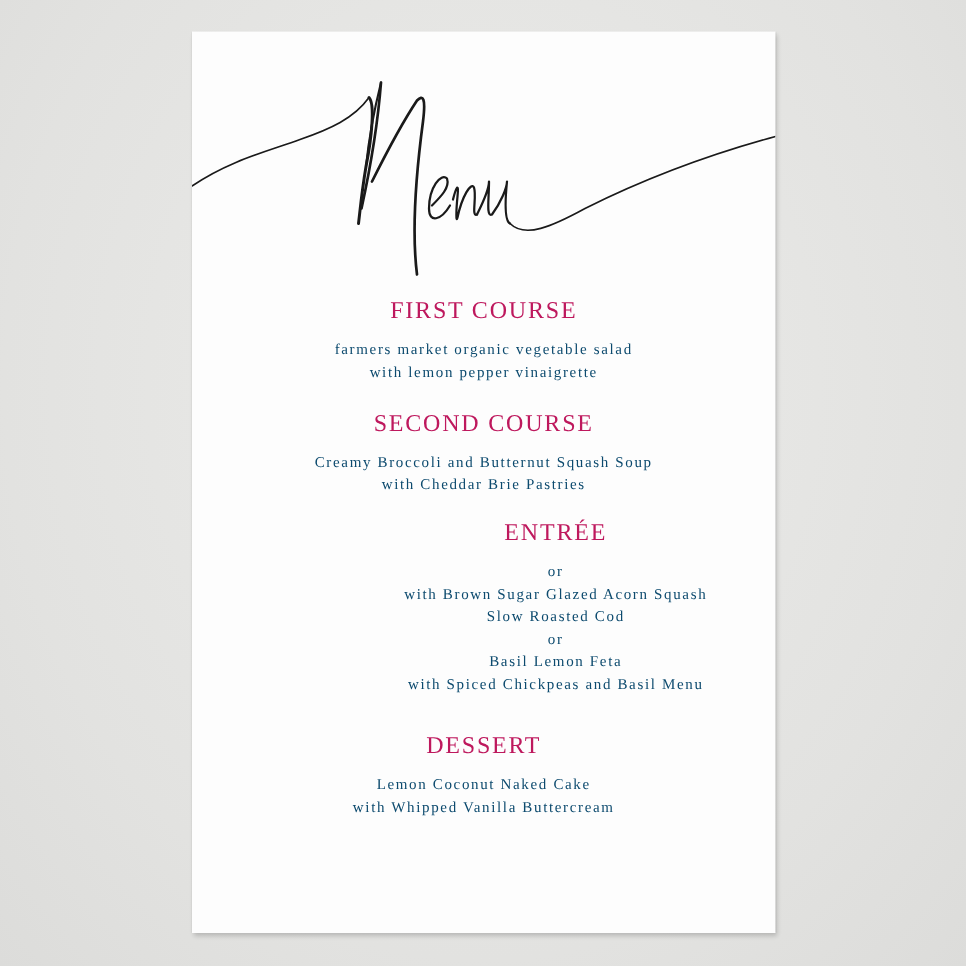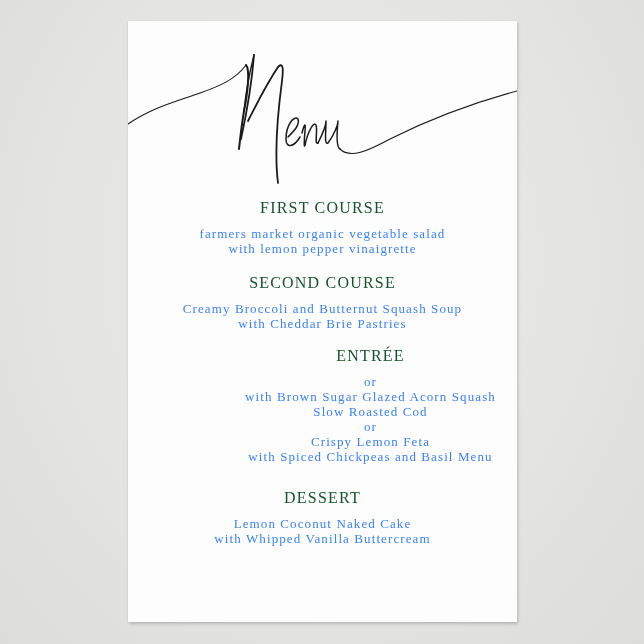--- a/index.html
+++ b/index.html
@@ -26,27 +26,27 @@
   }
   .script-title svg { display: block; }
   .title-text {
     position: absolute; width: 1px; height: 1px; overflow: hidden; clip: rect(0 0 0 0);
   }
   .section {
     position: absolute; left: 0; width: 389px; text-align: center; color: #2a2a2a;
   }
   .heading {
     font-family: "Liberation Serif", "DejaVu Serif", serif;
-    font-size: 16px; letter-spacing: 1.2px; color: #14532d;
+    font-size: 16px; letter-spacing: 1.2px; color: #be185d;
     line-height: 18px; margin: 0;
   }
   .items { margin-top: 9px; }
   .line {
     font-family: "Liberation Serif", "DejaVu Serif", serif;
-    font-size: 13px; letter-spacing: 1.1px; line-height: 15px; color: #3b82f6;
+    font-size: 10px; letter-spacing: 1.1px; line-height: 15px; color: #0c4a6e;
     white-space: nowrap;
   }
 </style>
 </head>
 <body>
 
 <div class="backdrop"></div>
 
 <div class="card">
 
@@ -89,21 +89,21 @@
     </div>
   </div>
 
   <div class="section" style="top:326px;margin-left:48px;">
     <p class="heading">ENTRÉE</p>
     <div class="items">
       <div class="line">or</div>
       <div class="line">with Brown Sugar Glazed Acorn Squash</div>
       <div class="line">Slow Roasted Cod</div>
       <div class="line">or</div>
-      <div class="line">Crispy Lemon Feta</div>
+      <div class="line">Basil Lemon Feta</div>
       <div class="line">with Spiced Chickpeas and Basil Menu</div>
     </div>
   </div>
 
   <div class="section" style="top:468px;">
     <p class="heading">DESSERT</p>
     <div class="items">
       <div class="line">Lemon Coconut Naked Cake</div>
       <div class="line">with Whipped Vanilla Buttercream</div>
     </div>

